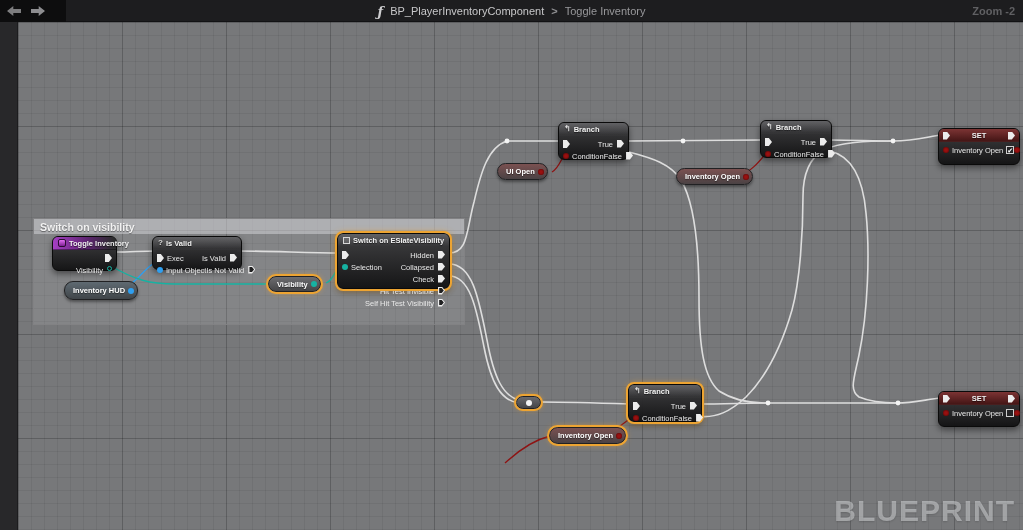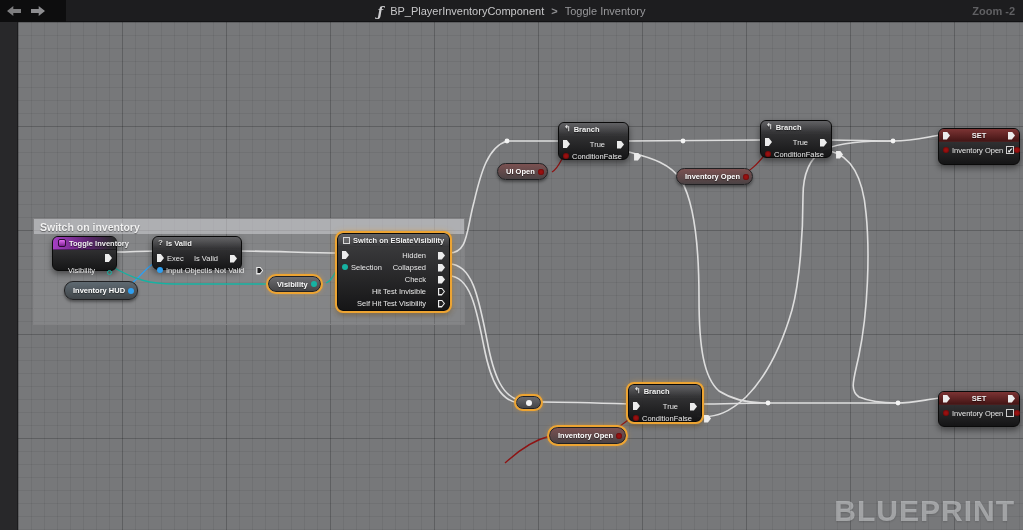--- a/index.html
+++ b/index.html
@@ -32,21 +32,21 @@
   svg.wires{position:absolute;left:0;top:0;z-index:3;pointer-events:none;}
   
   .node{position:absolute;z-index:4;background:linear-gradient(180deg,rgba(62,62,64,.97),rgba(17,17,18,.96));border:1px solid #0a0a0a;border-radius:6px;box-shadow:0 3px 6px rgba(0,0,0,.45);color:#e8e8e8;}
   .node.selected{border:1px solid #0a0a0a;outline:2px solid #eda432;box-shadow:0 0 7px rgba(237,164,50,.85),0 3px 6px rgba(0,0,0,.45);}
   .hdr{height:13px;display:flex;align-items:center;gap:3px;padding:0 5px;border-radius:5px 5px 0 0;background:linear-gradient(180deg,rgba(150,150,155,.40),rgba(60,60,62,.12));border-bottom:1px solid rgba(0,0,0,.4);font-weight:bold;font-size:7.5px;white-space:nowrap;color:#f2f2f2;text-shadow:0 1px 1px rgba(0,0,0,.6);}
   .hdr.event{background:linear-gradient(90deg,#a53fc4,#5d2470 55%,#2c2c2e 95%);}
   .hdr.set{background:linear-gradient(180deg,#7c3434,#451616);justify-content:center;position:relative;}
   .rows{padding:3px 4px 4px;display:flex;flex-direction:column;gap:2px;}
   .row{display:flex;align-items:center;height:10px;font-size:7.5px;white-space:nowrap;}
   .l{display:flex;align-items:center;gap:3px;}
-  .r{display:flex;align-items:flex-end;gap:12px;margin-left:auto;}
+  .r{display:flex;align-items:flex-start;gap:4px;margin-left:auto;}
   .px{width:7px;height:8px;background:#ececec;clip-path:polygon(0 0,55% 0,100% 50%,55% 100%,0 100%);flex:none;}
   .px.h{position:relative;}
   .px.h::after{content:"";position:absolute;left:1.2px;top:1.5px;width:4.6px;height:5px;background:#1e1e1f;clip-path:polygon(0 0,55% 0,100% 50%,55% 100%,0 100%);}
   .pdot{width:6px;height:6px;border-radius:50%;flex:none;}
   .pdot.red{background:#9c1111;box-shadow:0 0 2px #3d0404 inset;}
   .pdot.blue{background:#2f9ff0;}
   .pdot.teal{background:#16b2a2;}
   .pdot.tealh{width:5px;height:5px;border:1.4px solid #16b2a2;background:transparent;}
   .nicon{font-size:8px;color:#dcdcdc;line-height:1;}
   .evicon{width:8px;height:8px;border-radius:2px;background:linear-gradient(180deg,#e06ef0,#7c1f92);border:1px solid #2a0d32;flex:none;}
@@ -79,21 +79,21 @@
       <span>BP_PlayerInventoryComponent</span>
       <span class="sep">&gt;</span>
       <span class="leaf">Toggle Inventory</span>
     </div>
     <div class="zoomlbl">Zoom -2</div>
   </div>
 
   <div class="leftedge"></div>
 
   <div class="comment" style="left:33px;top:218px;width:432px;height:107px;">
-    <div class="chead">Switch on inventory</div>
+    <div class="chead">Switch on visibility</div>
   </div>
 
   <svg class="wires" width="1023" height="530">
     <g fill="none" stroke="#e3e3e3" stroke-width="1.6" opacity="0.95">
       <path d="M116,252 C130,252 142,251 156,251"></path>
       <path d="M237,251 C275,251 305,253 341,253"></path>
       <path d="M449,253 C468,253 466,232 474,202 C481,172 488,147 507,141 L561,141"></path>
       <path d="M449,264 C473,264 479,300 487,340 C494,378 503,396 519,400"></path>
       <path d="M449,276 C471,276 477,312 484,347 C491,383 501,401 519,403"></path>
       <path d="M542,402 C570,402 600,403 630,404"></path>
@@ -166,21 +166,21 @@
             <span>Input Object</span>
           </span>
         <span class="r">
             <span>Is Not Valid</span>
             <span class="px h"></span>
           </span>
       </div>
     </div>
   </div>
 
-  <div class="node selected" style="left:337px;top:233px;width:113px;height:78px;">
+  <div class="node selected" style="left:337px;top:233px;width:113px;height:56px;">
     <div class="hdr">
         <span class="swicon"></span>
         <span>Switch on ESlateVisibility</span>
       </div>
     <div class="rows">
       <div class="row">
         <span class="l">
             <span class="px"></span>
           </span>
         <span class="r">

